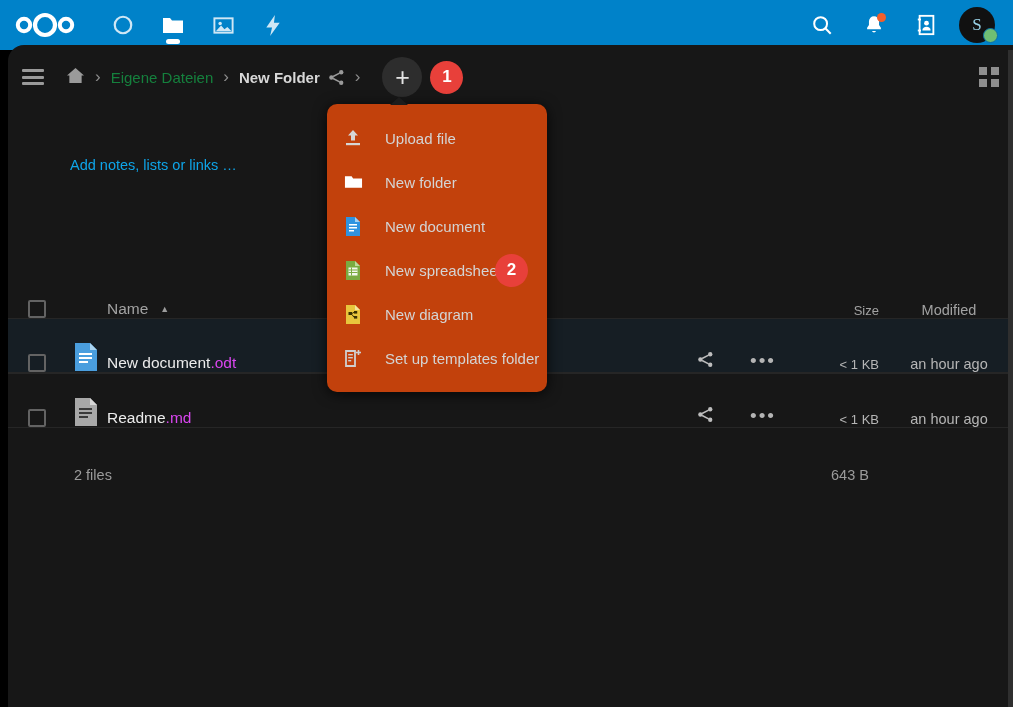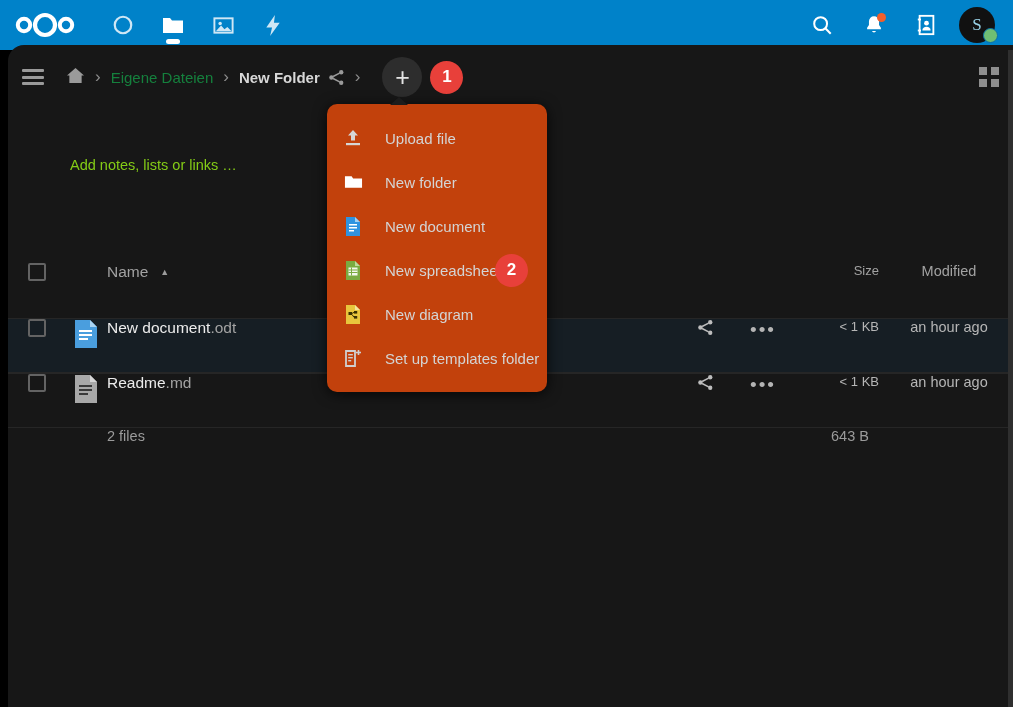--- a/index.html
+++ b/index.html
@@ -84,49 +84,49 @@
   .gridtoggle {
     margin-left: auto; margin-right: 14px;
     width: 20px; height: 20px; display: grid; grid-template-columns: 8px 8px;
     grid-template-rows: 8px 8px; gap: 4px;
   }
   .gridtoggle i { background: #8e8e8e; display: block; width: 8px; height: 8px; }
 
   
   .notes {
     position: absolute; top: 112px; left: 62px;
-    color: #84cc16; font-size: 14.5px;
+    color: #0ea5e9; font-size: 14.5px;
   }
 
   
   .table { position: absolute; top: 218px; left: 0; width: 1005px; }
   .row {
-    display: flex; align-items: flex-start; height: 55px; position: relative;
+    display: flex; align-items: flex-end; height: 55px; position: relative;
   }
   .row.header { height: 55px; color: #a2a2a2; font-size: 14.5px; }
   .row.file { border-top: 1px solid #262626; border-bottom: 1px solid #262626; }
   .row.file.selected { background: #161e24; }
   .row.footer { height: 55px; color: #9b9b9b; font-size: 14.5px; }
 
   .cb-cell { width: 57px; display: flex; justify-content: center; align-items: center; }
   .checkbox {
     width: 18px; height: 18px; border: 2px solid #636363; border-radius: 2px;
   }
   .icon-cell { width: 42px; display: flex; align-items: center; justify-content: center; }
   .name-cell { flex: 1; display: flex; align-items: center; font-size: 15.5px; }
   .sort-caret { margin-left: 12px; color: #9c9c9c; font-size: 9px; }
   .fname { color: #ececec; }
-  .fext { color: #a3a3a3; }
+  .fext { color: #d946ef; }
   .share-cell { width: 56px; display: flex; align-items: center; justify-content: center; }
   .menu-cell { width: 60px; display: flex; align-items: center; justify-content: center;
     color: #b4b4b4; font-size: 19px; letter-spacing: 2px; }
   .size-cell { width: 92px; text-align: right; color: #b6b6b6; font-size: 13px; padding-right: 6px;}
   .mod-cell { width: 128px; text-align: center; color: #b6b6b6; font-size: 14.5px; }
   .row.header .size-cell, .row.header .mod-cell { color: #a2a2a2; }
-  .row.footer .files-count { margin-left: 99px; }
+  .row.footer .files-count { margin-left: 66px; }
   .row.footer .total-size { position: absolute; left: 823px; }
 
   
   .menu {
     position: absolute; top: 104px; left: 327px; width: 220px;
     background: #c2410c; border-radius: 10px;
     box-shadow: 0 2px 14px rgba(0,0,0,.75);
     padding: 12px 0; z-index: 20;
   }
   .menu-arrow {

